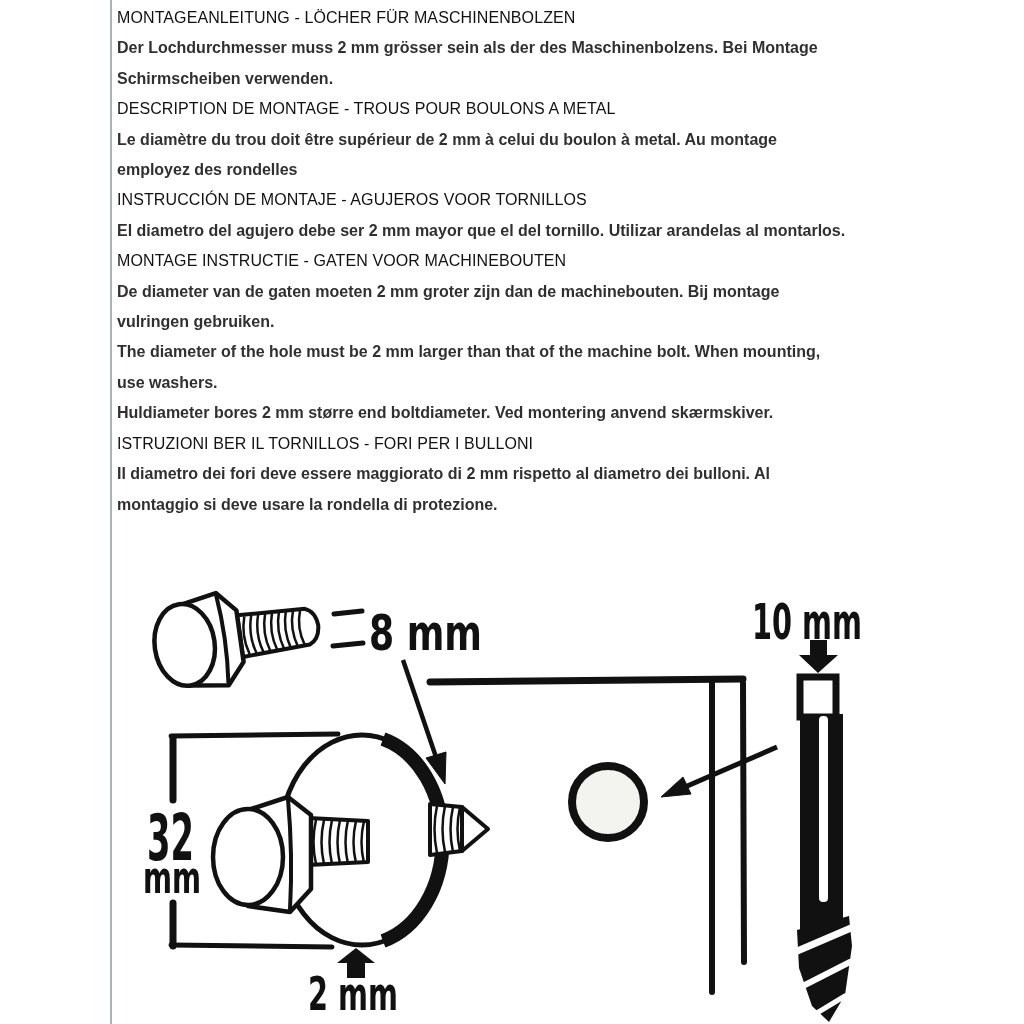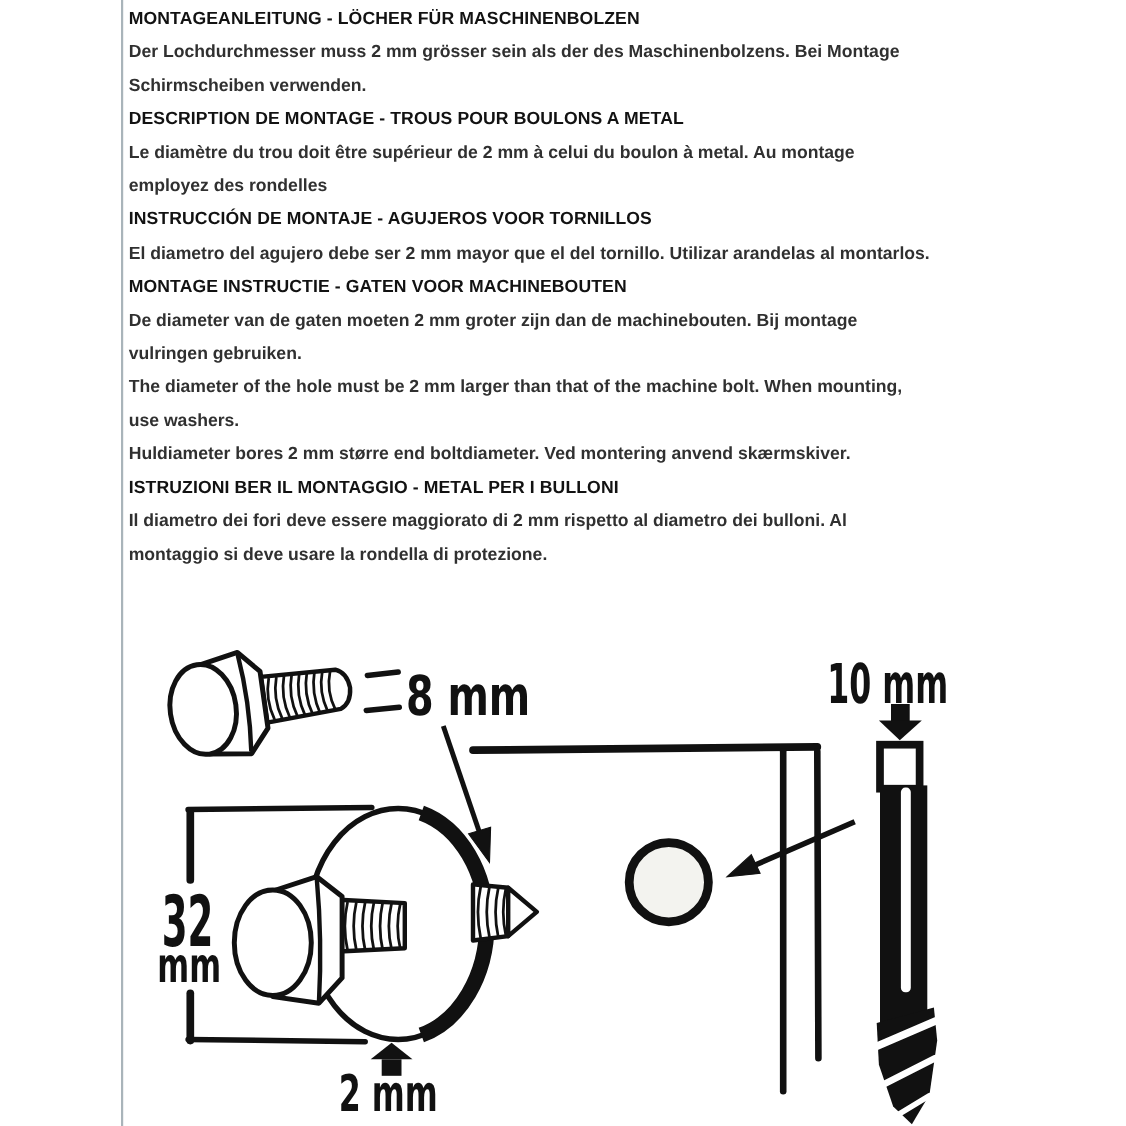--- a/index.html
+++ b/index.html
@@ -1,20 +1,20 @@
 <!DOCTYPE html>
 <html><head>
 <meta charset="utf-8">
 <style>
   html,body{margin:0;padding:0;background:#ffffff;}
   .page{position:relative;width:1024px;height:1024px;background:#ffffff;overflow:hidden;
         font-family:"Liberation Sans",sans-serif;}
   .margin-rule{position:absolute;left:110px;top:0;width:2px;height:1024px;background:#a9b4ba;}
   .text-col{position:absolute;left:117px;top:3px;width:800px;}
-  .text-col .h{font-size:16px;font-weight:700;color:#121212;line-height:30.4px;white-space:nowrap;
+  .text-col .h{font-size:16px;font-weight:400;color:#121212;line-height:30.4px;white-space:nowrap;
                letter-spacing:.1px;}
   .text-col .b{font-size:16px;font-weight:700;color:#303030;line-height:30.4px;white-space:nowrap;}
   svg{position:absolute;left:0;top:0;}
   svg text{font-family:"DejaVu Sans","Liberation Sans",sans-serif;font-weight:bold;fill:#111;}
 </style>
 </head>
 <body>
 
 <div class="page">
   <div class="margin-rule"></div>
@@ -26,21 +26,21 @@
       <div class="b">Le diamètre du trou doit être supérieur de 2 mm à celui du boulon à metal. Au montage</div>
       <div class="b">employez des rondelles</div>
       <div class="h">INSTRUCCIÓN DE MONTAJE - AGUJEROS VOOR TORNILLOS</div>
       <div class="b">El diametro del agujero debe ser 2 mm mayor que el del tornillo. Utilizar arandelas al montarlos.</div>
       <div class="h">MONTAGE INSTRUCTIE - GATEN VOOR MACHINEBOUTEN</div>
       <div class="b">De diameter van de gaten moeten 2 mm groter zijn dan de machinebouten. Bij montage</div>
       <div class="b">vulringen gebruiken.</div>
       <div class="b">The diameter of the hole must be 2 mm larger than that of the machine bolt. When mounting,</div>
       <div class="b">use washers.</div>
       <div class="b">Huldiameter bores 2 mm større end boltdiameter. Ved montering anvend skærmskiver.</div>
-      <div class="h">ISTRUZIONI BER IL MONTAGGIO - METAL PER I BULLONI</div>
+      <div class="h">ISTRUZIONI BER IL TORNILLOS - FORI PER I BULLONI</div>
       <div class="b">Il diametro dei fori deve essere maggiorato di 2 mm rispetto al diametro dei bulloni. Al</div>
       <div class="b">montaggio si deve usare la rondella di protezione.</div>
     </div>
 
   <svg width="1024" height="1024" viewBox="0 0 1024 1024">
 
     <g transform="translate(-9,-9) rotate(-8 250 645)" fill="#ffffff" stroke="#111" stroke-linejoin="round">
       <path d="M249,624 L317,627 Q327,631 328,645 Q327,659 317,663 L249,666 Z" stroke-width="4"></path>
       <g fill="none" stroke-width="2.5">
         <path d="M256,626 Q250,645 256,664"></path>

